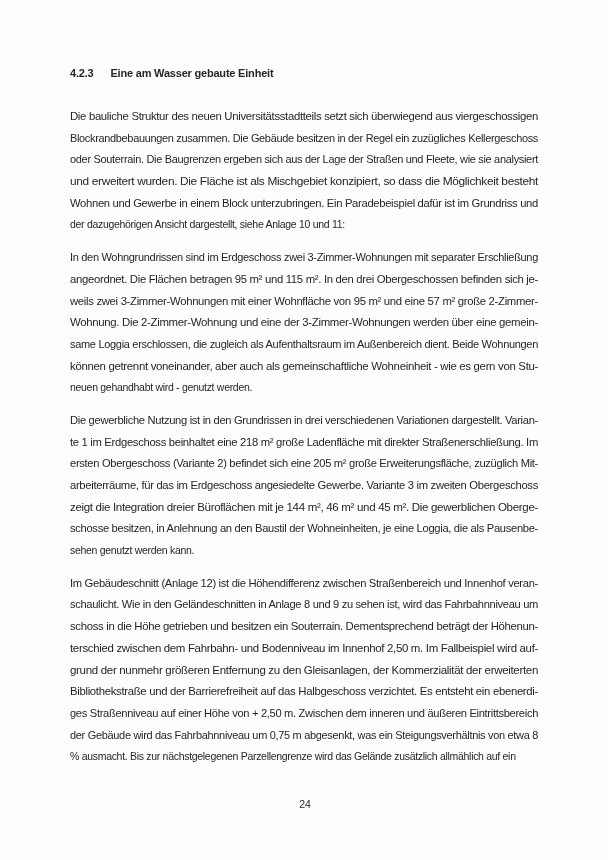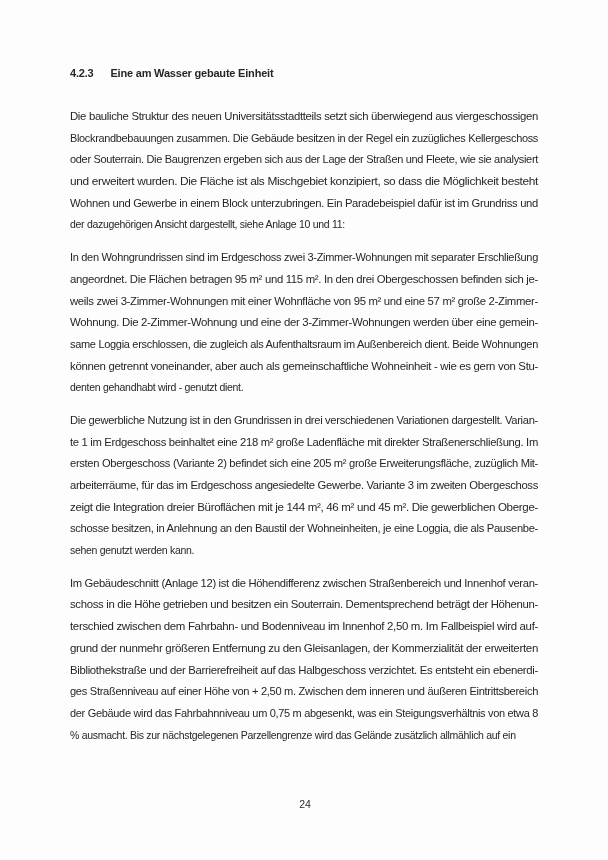--- a/index.html
+++ b/index.html
@@ -77,33 +77,34 @@
         <div class="line"><span class="fit" style="transform: scaleX(1.0707);">Wohnen und Gewerbe in einem Block unterzubringen. Ein Paradebeispiel dafür ist im Grundriss und</span></div>
         <div class="line"><span class="fit" style="transform: scaleX(1);">der dazugehörigen Ansicht dargestellt, siehe Anlage 10 und 11:</span></div>
       </div>
       <div class="para">
         <div class="line"><span class="fit" style="transform: scaleX(1.0489);">In den Wohngrundrissen sind im Erdgeschoss zwei 3-Zimmer-Wohnungen mit separater Erschließung</span></div>
         <div class="line"><span class="fit" style="transform: scaleX(1.0808);">angeordnet. Die Flächen betragen 95 m² und 115 m². In den drei Obergeschossen befinden sich je-</span></div>
         <div class="line"><span class="fit" style="transform: scaleX(1.08);">weils zwei 3-Zimmer-Wohnungen mit einer Wohnfläche von 95 m² und eine 57 m² große 2-Zimmer-</span></div>
         <div class="line"><span class="fit" style="transform: scaleX(1.0868);">Wohnung. Die 2-Zimmer-Wohnung und eine der 3-Zimmer-Wohnungen werden über eine gemein-</span></div>
         <div class="line"><span class="fit" style="transform: scaleX(1.049);">same Loggia erschlossen, die zugleich als Aufenthaltsraum im Außenbereich dient. Beide Wohnungen</span></div>
         <div class="line"><span class="fit" style="transform: scaleX(1.0896);">können getrennt voneinander, aber auch als gemeinschaftliche Wohneinheit - wie es gern von Stu-</span></div>
-        <div class="line"><span class="fit" style="transform: scaleX(1);">denten gehandhabt wird - genutzt dient.</span></div>
+        <div class="line"><span class="fit" style="transform: scaleX(1);">neuen gehandhabt wird - genutzt werden.</span></div>
       </div>
       <div class="para">
         <div class="line"><span class="fit" style="transform: scaleX(1.0642);">Die gewerbliche Nutzung ist in den Grundrissen in drei verschiedenen Variationen dargestellt. Varian-</span></div>
         <div class="line"><span class="fit" style="transform: scaleX(1.0732);">te 1 im Erdgeschoss beinhaltet eine 218 m² große Ladenfläche mit direkter Straßenerschließung. Im</span></div>
         <div class="line"><span class="fit" style="transform: scaleX(1.0638);">ersten Obergeschoss (Variante 2) befindet sich eine 205 m² große Erweiterungsfläche, zuzüglich Mit-</span></div>
         <div class="line"><span class="fit" style="transform: scaleX(1.0715);">arbeiterräume, für das im Erdgeschoss angesiedelte Gewerbe. Variante 3 im zweiten Obergeschoss</span></div>
         <div class="line"><span class="fit" style="transform: scaleX(1.0998);">zeigt die Integration dreier Büroflächen mit je 144 m², 46 m² und 45 m². Die gewerblichen Oberge-</span></div>
         <div class="line"><span class="fit" style="transform: scaleX(1.0657);">schosse besitzen, in Anlehnung an den Baustil der Wohneinheiten, je eine Loggia, die als Pausenbe-</span></div>
         <div class="line"><span class="fit" style="transform: scaleX(1);">sehen genutzt werden kann.</span></div>
       </div>
       <div class="para">
         <div class="line"><span class="fit" style="transform: scaleX(1.0672);">Im Gebäudeschnitt (Anlage 12) ist die Höhendifferenz zwischen Straßenbereich und Innenhof veran-</span></div>
+        <div class="line"><span class="fit" style="transform: scaleX(1.0597);">schaulicht. Wie in den Geländeschnitten in Anlage 8 und 9 zu sehen ist, wird das Fahrbahnniveau um</span></div>
         <div class="line"><span class="fit" style="transform: scaleX(1.0825);">schoss in die Höhe getrieben und besitzen ein Souterrain. Dementsprechend beträgt der Höhenun-</span></div>
         <div class="line"><span class="fit" style="transform: scaleX(1.0914);">terschied zwischen dem Fahrbahn- und Bodenniveau im Innenhof 2,50 m. Im Fallbeispiel wird auf-</span></div>
         <div class="line"><span class="fit" style="transform: scaleX(1.0981);">grund der nunmehr größeren Entfernung zu den Gleisanlagen, der Kommerzialität der erweiterten</span></div>
         <div class="line"><span class="fit" style="transform: scaleX(1.0827);">Bibliothekstraße und der Barrierefreiheit auf das Halbgeschoss verzichtet. Es entsteht ein ebenerdi-</span></div>
         <div class="line"><span class="fit" style="transform: scaleX(1.0604);">ges Straßenniveau auf einer Höhe von + 2,50 m. Zwischen dem inneren und äußeren Eintrittsbereich</span></div>
         <div class="line"><span class="fit" style="transform: scaleX(1.0465);">der Gebäude wird das Fahrbahnniveau um 0,75 m abgesenkt, was ein Steigungsverhältnis von etwa 8</span></div>
         <div class="line"><span class="fit" style="transform: scaleX(1);">% ausmacht. Bis zur nächstgelegenen Parzellengrenze wird das Gelände zusätzlich allmählich auf ein</span></div>
       </div>
     </div>
 

